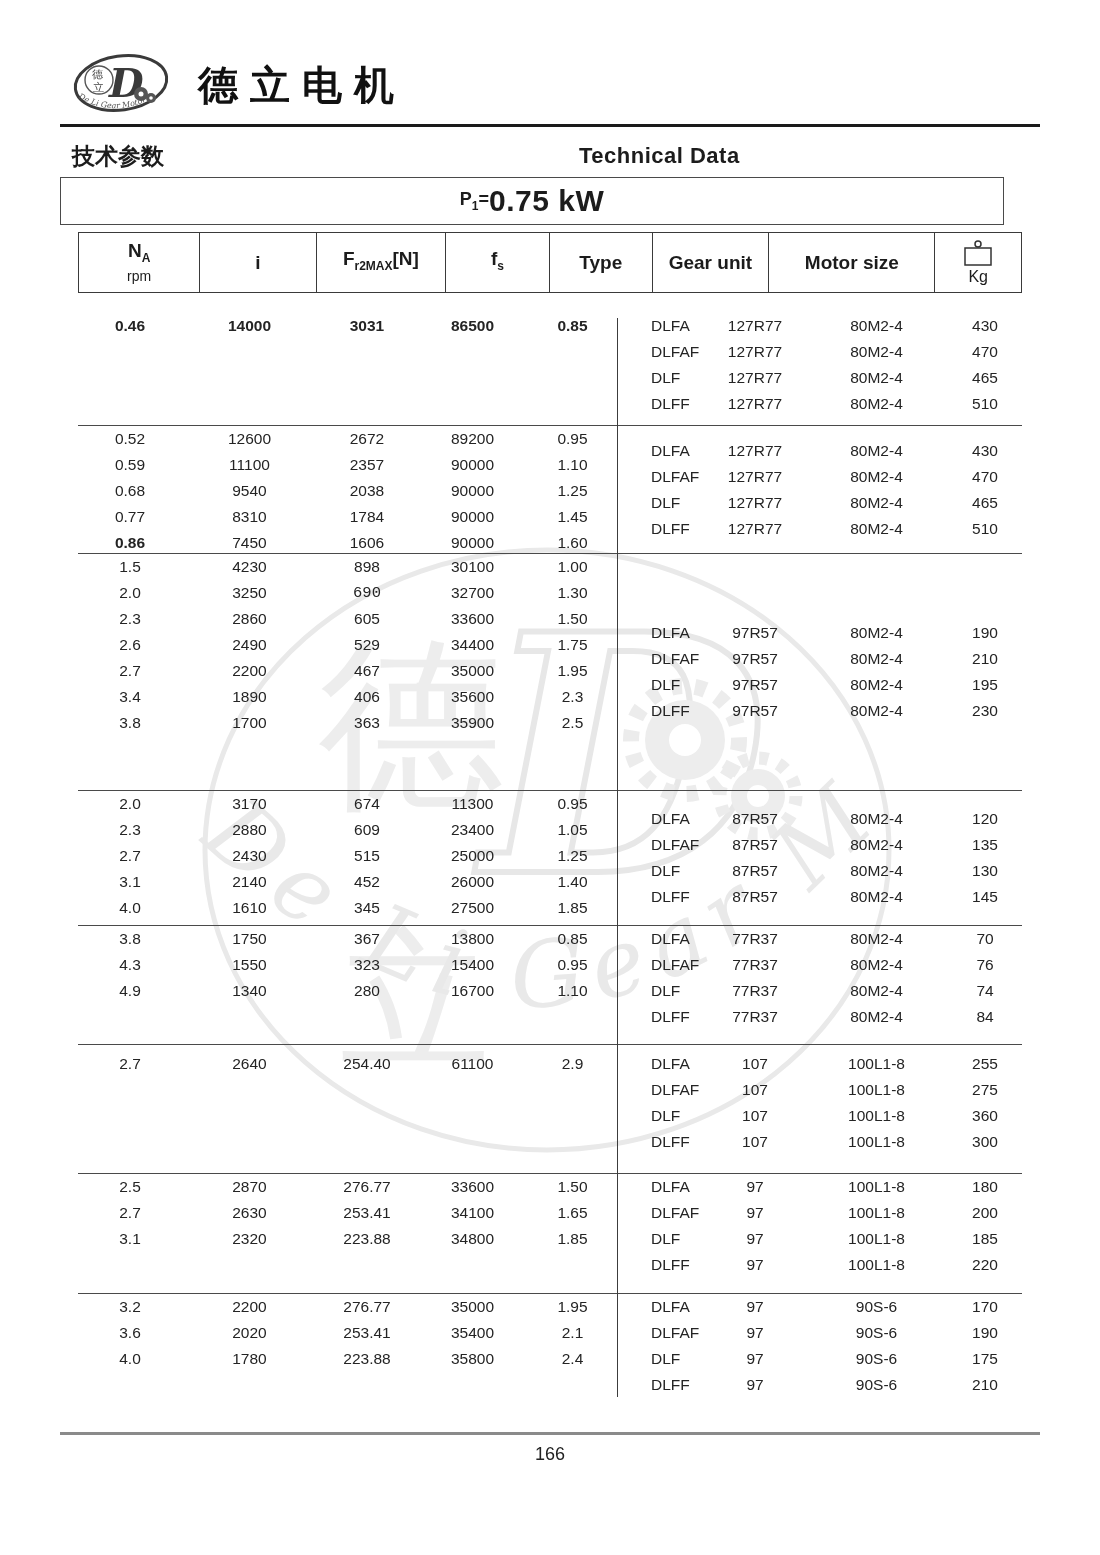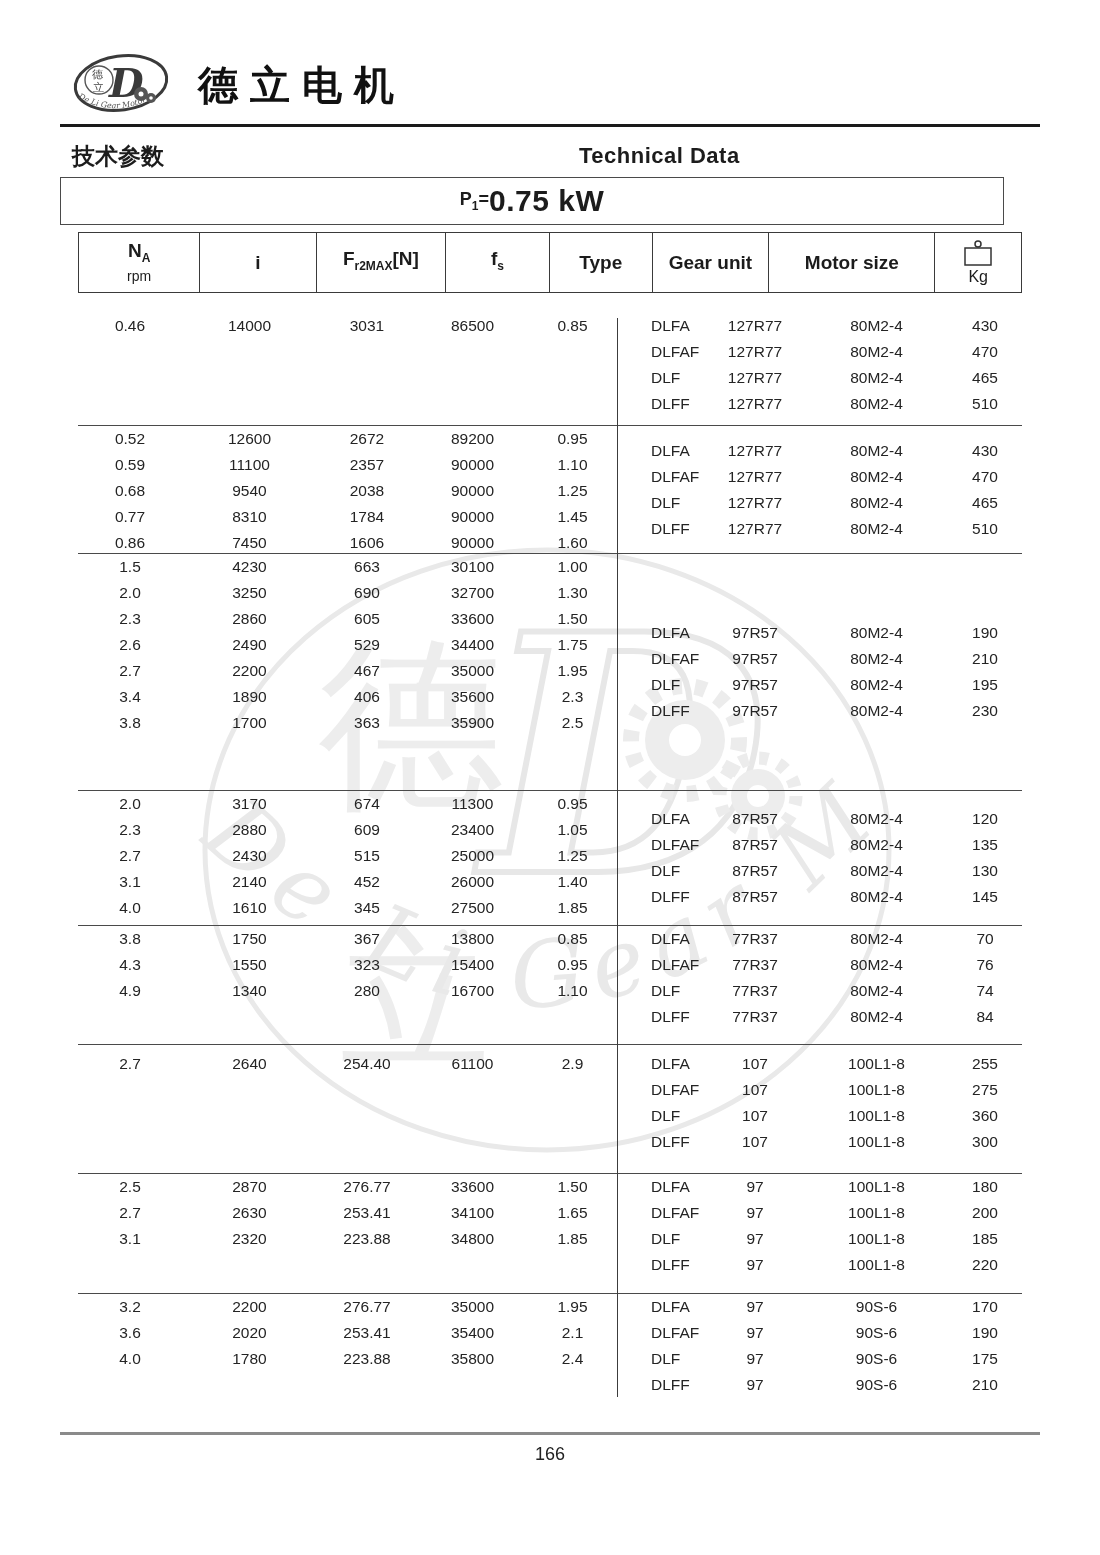--- a/index.html
+++ b/index.html
@@ -134,21 +134,21 @@
         <rect x="4" y="8" width="26" height="17" fill="none" stroke="#333" stroke-width="1.5"></rect>
       </svg>
       <div class="h-unit kg-unit">Kg</div>
     </div>
   </div>
 
   <div class="tbody">
     <div class="vline"></div>
     <div>
         <div class="group" style="height: 132px;">
-          <div class="gleft" style="padding-top: 20px;">
+          <div class="gleft" style="padding-top: 20px; font-weight: bold;">
             <div class="row">
               <div class="c" style="width: 104px;">0.46</div>
               <div class="c" style="width: 135px;">14000</div>
               <div class="c" style="width: 100px;">3031</div>
               <div class="c" style="width: 111px;">86500</div>
               <div class="c" style="width: 89px;">0.85</div>
             </div>
           </div>
           <div class="gright" style="padding-top: 20px;">
             <div class="row">
@@ -201,21 +201,21 @@
               <div class="c" style="width: 89px;">1.25</div>
             </div>
             <div class="row">
               <div class="c" style="width: 104px;">0.77</div>
               <div class="c" style="width: 135px;">8310</div>
               <div class="c" style="width: 100px;">1784</div>
               <div class="c" style="width: 111px;">90000</div>
               <div class="c" style="width: 89px;">1.45</div>
             </div>
             <div class="row">
-              <div class="c" style="width: 104px;">0.86</div>
+              <div class="c" style="width: 104px; font-weight: bold;">0.86</div>
               <div class="c" style="width: 135px;">7450</div>
               <div class="c" style="width: 100px;">1606</div>
               <div class="c" style="width: 111px;">90000</div>
               <div class="c" style="width: 89px;">1.60</div>
             </div>
           </div>
           <div class="gright vcenter">
             <div class="row">
               <div class="c tcell" style="width: 88px;">DLFA</div>
               <div class="c" style="width: 100px;">127R77</div>
@@ -240,28 +240,28 @@
               <div class="c" style="width: 143px;">80M2-4</div>
               <div class="c" style="width: 74px;">510</div>
             </div>
           </div>
         </div>
         <div class="group" style="height: 236px;">
           <div class="gleft" style="padding-top: 0px;">
             <div class="row">
               <div class="c" style="width: 104px;">1.5</div>
               <div class="c" style="width: 135px;">4230</div>
-              <div class="c" style="width: 100px;">663</div>
+              <div class="c" style="width: 100px;">898</div>
               <div class="c" style="width: 111px;">30100</div>
               <div class="c" style="width: 89px;">1.00</div>
             </div>
             <div class="row">
               <div class="c" style="width: 104px;">2.0</div>
               <div class="c" style="width: 135px;">3250</div>
-              <div class="c" style="width: 100px;">690</div>
+              <div class="c" style="width: 100px; font-family: Liberation Mono, monospace;">690</div>
               <div class="c" style="width: 111px;">32700</div>
               <div class="c" style="width: 89px;">1.30</div>
             </div>
             <div class="row">
               <div class="c" style="width: 104px;">2.3</div>
               <div class="c" style="width: 135px;">2860</div>
               <div class="c" style="width: 100px;">605</div>
               <div class="c" style="width: 111px;">33600</div>
               <div class="c" style="width: 89px;">1.50</div>
             </div>

